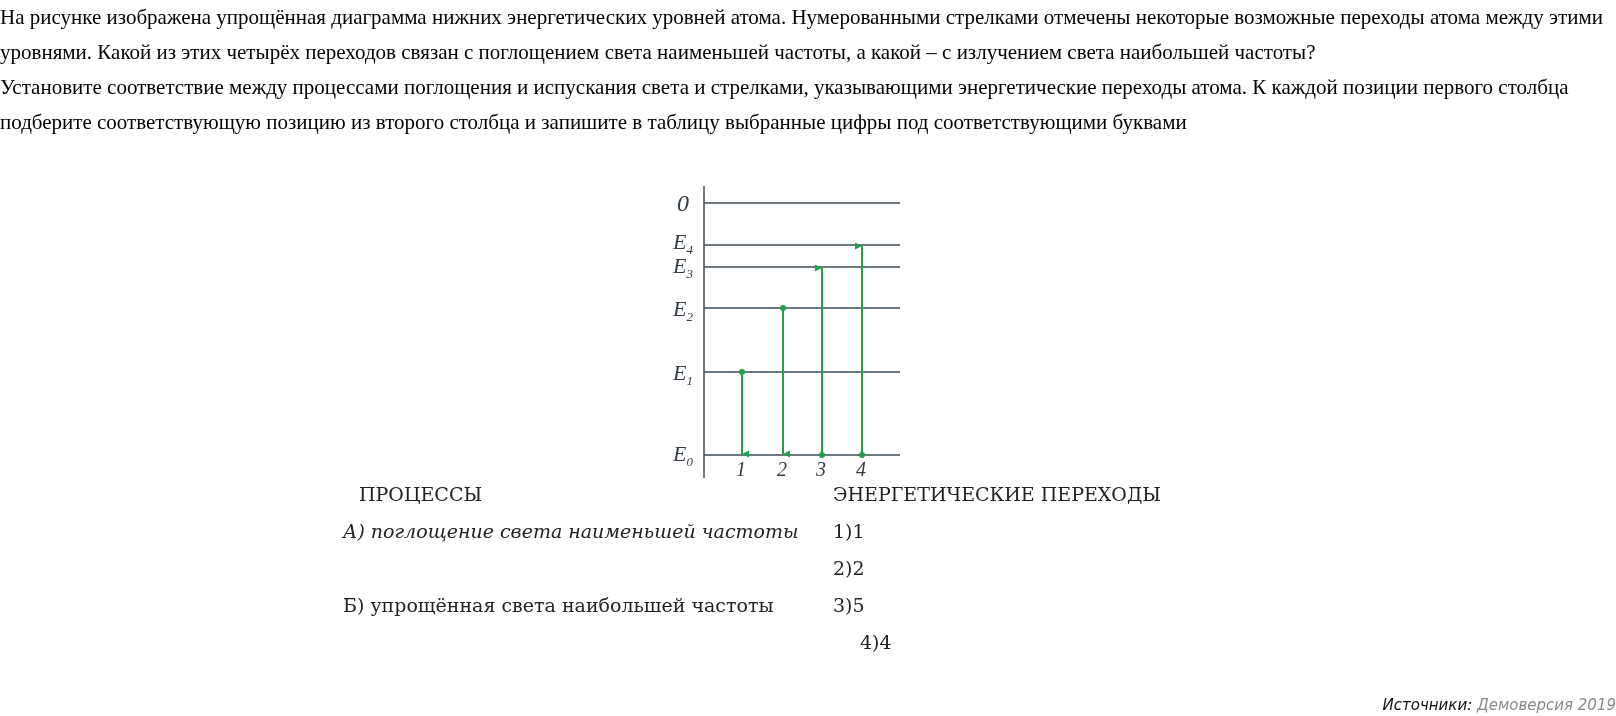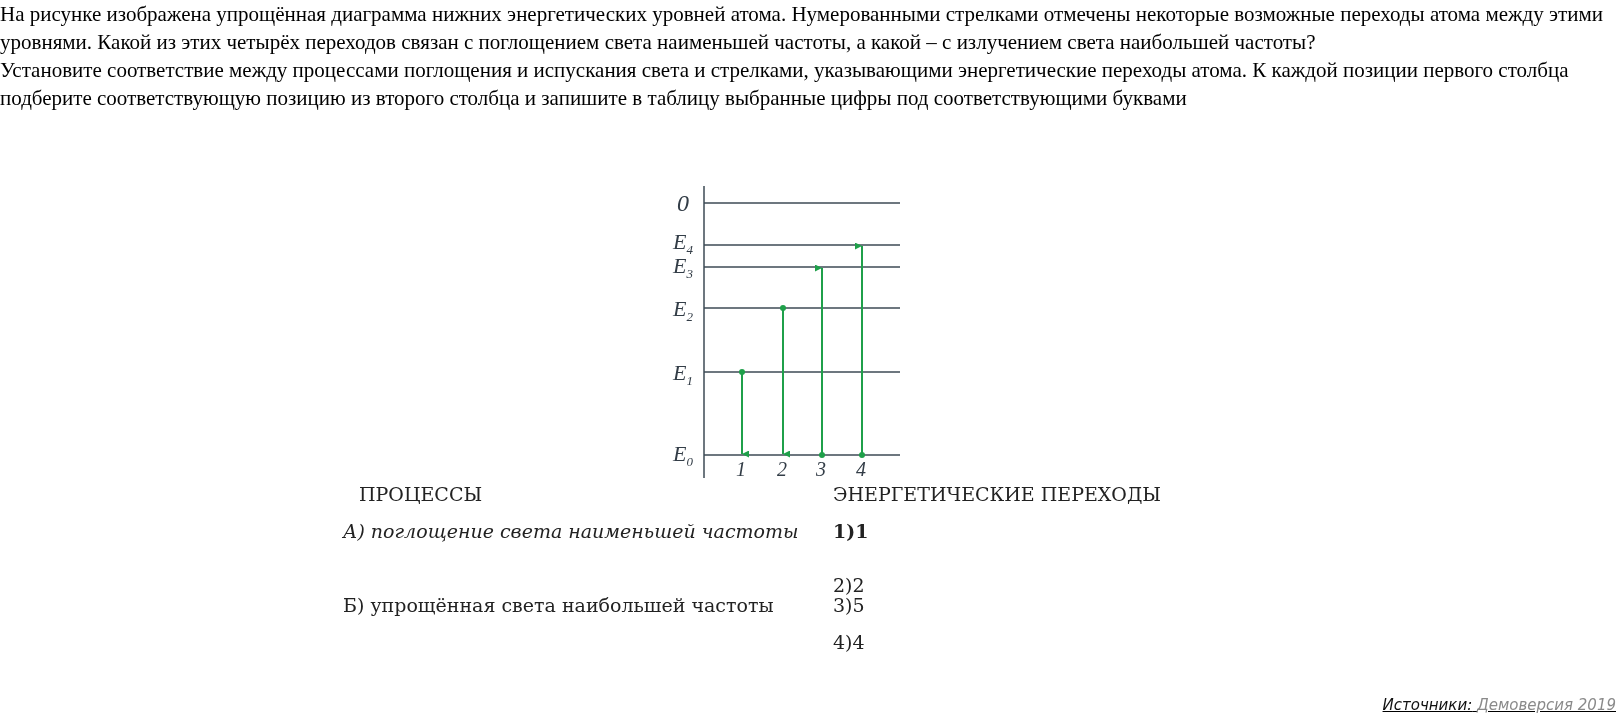--- a/index.html
+++ b/index.html
@@ -1,30 +1,30 @@
 <!DOCTYPE html>
 <html><head>
   <meta charset="utf-8">
   <style>
     html, body { margin: 0; padding: 0; background: #ffffff; }
     body { width: 1616px; height: 716px; position: relative; overflow: hidden; color: #000; }
     .question {
       position: absolute; left: 0; top: 0; width: 1610px;
-      font-family: "Liberation Serif", serif; font-size: 21px; line-height: 28px;
+      font-family: "Liberation Serif", serif; font-size: 21px; line-height: 35px;
     }
     .question p { margin: 0; }
     .diagram { position: absolute; left: 660px; top: 180px; width: 260px; height: 310px; }
     .diagram svg { display: block; }
     .lbl { font-family: "Liberation Serif", serif; font-style: italic; fill: #333d47; }
     .proc {
       position: absolute; font-family: "DejaVu Serif", serif; font-size: 19px; color: #222; white-space: nowrap;
     }
     .source {
       position: absolute; right: 0; top: 696px;
-      font-family: "DejaVu Sans", sans-serif; font-style: italic; font-size: 15px; white-space: nowrap; text-decoration: underline;
+      font-family: "DejaVu Sans", sans-serif; font-style: italic; font-size: 15px; white-space: nowrap;
     }
     .source .k { color: #111; }
     .source .v { color: #8a8a8a; }
   </style>
 </head>
 <body>
 
 <div class="question">
   <p>На рисунке изображена упрощённая диаграмма нижних энергетических уровней атома. Нумерованными стрелками отмечены некоторые возможные переходы атома между этими уровнями. Какой из этих четырёх переходов связан с поглощением света наименьшей частоты, а какой – с излучением света наибольшей частоты?</p>
   <p>Установите соответствие между процессами поглощения и испускания света и стрелками, указывающими энергетические переходы атома. К каждой позиции первого столбца подберите соответствующую позицию из второго столбца и запишите в таблицу выбранные цифры под соответствующими буквами</p>
@@ -81,22 +81,22 @@
   </svg>
 </div>
 
 <div>
   <div class="proc" style="left:343px; top:483px;margin-left:16px;">ПРОЦЕССЫ</div>
   <div class="proc" style="left:833px; top:483px;">ЭНЕРГЕТИЧЕСКИЕ ПЕРЕХОДЫ</div>
 
   <div class="proc" style="left:343px; top:520px;font-style:italic;">А) поглощение света наименьшей частоты</div>
   <div class="proc" style="left:343px; top:594px;">Б) упрощённая света наибольшей частоты</div>
 
-  <div class="proc" style="left:833px; top:520px;font-weight:bold;">1)1</div>
-  <div class="proc" style="left:833px; top:557px;margin-top:17px;">2)2</div>
+  <div class="proc" style="left:833px; top:520px;">1)1</div>
+  <div class="proc" style="left:833px; top:557px;">2)2</div>
   <div class="proc" style="left:833px; top:594px;">3)5</div>
-  <div class="proc" style="left:833px; top:631px;">4)4</div>
+  <div class="proc" style="left:860px; top:631px;">4)4</div>
 </div>
 
 <div class="source">
   <span class="k">Источники:</span>
   <span class="v">Демоверсия 2019</span>
 </div>
 
 </body></html>

